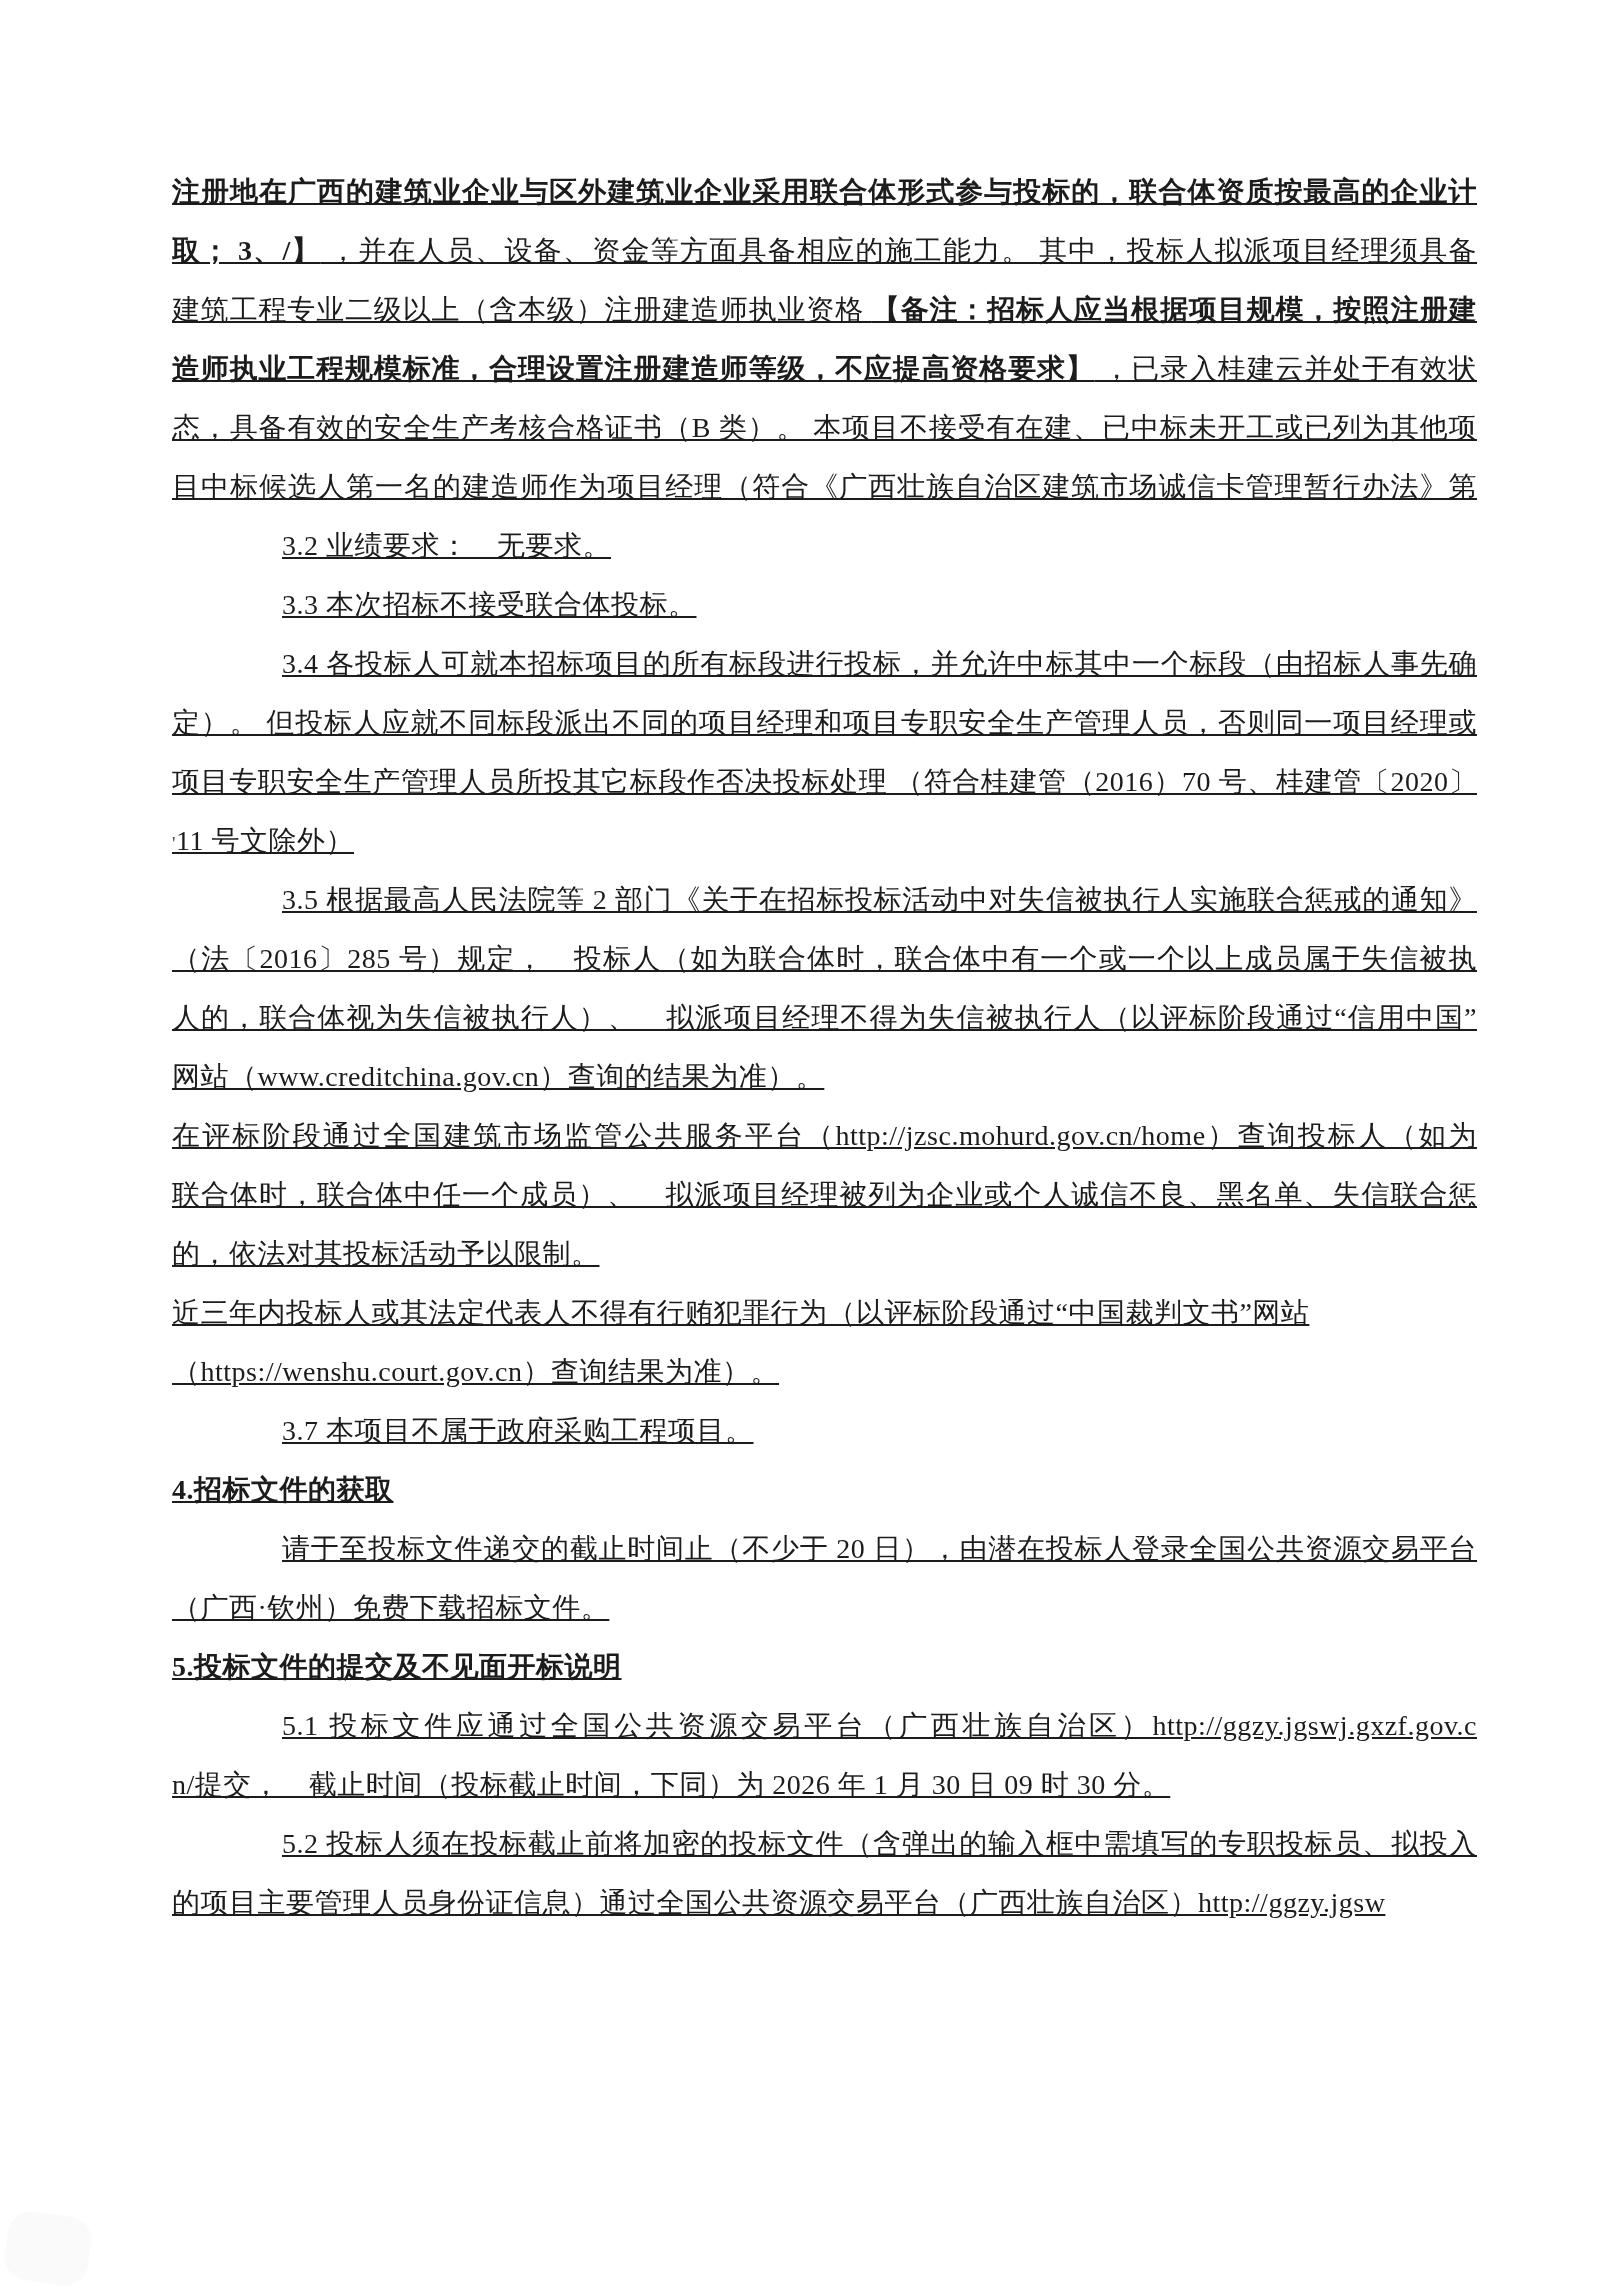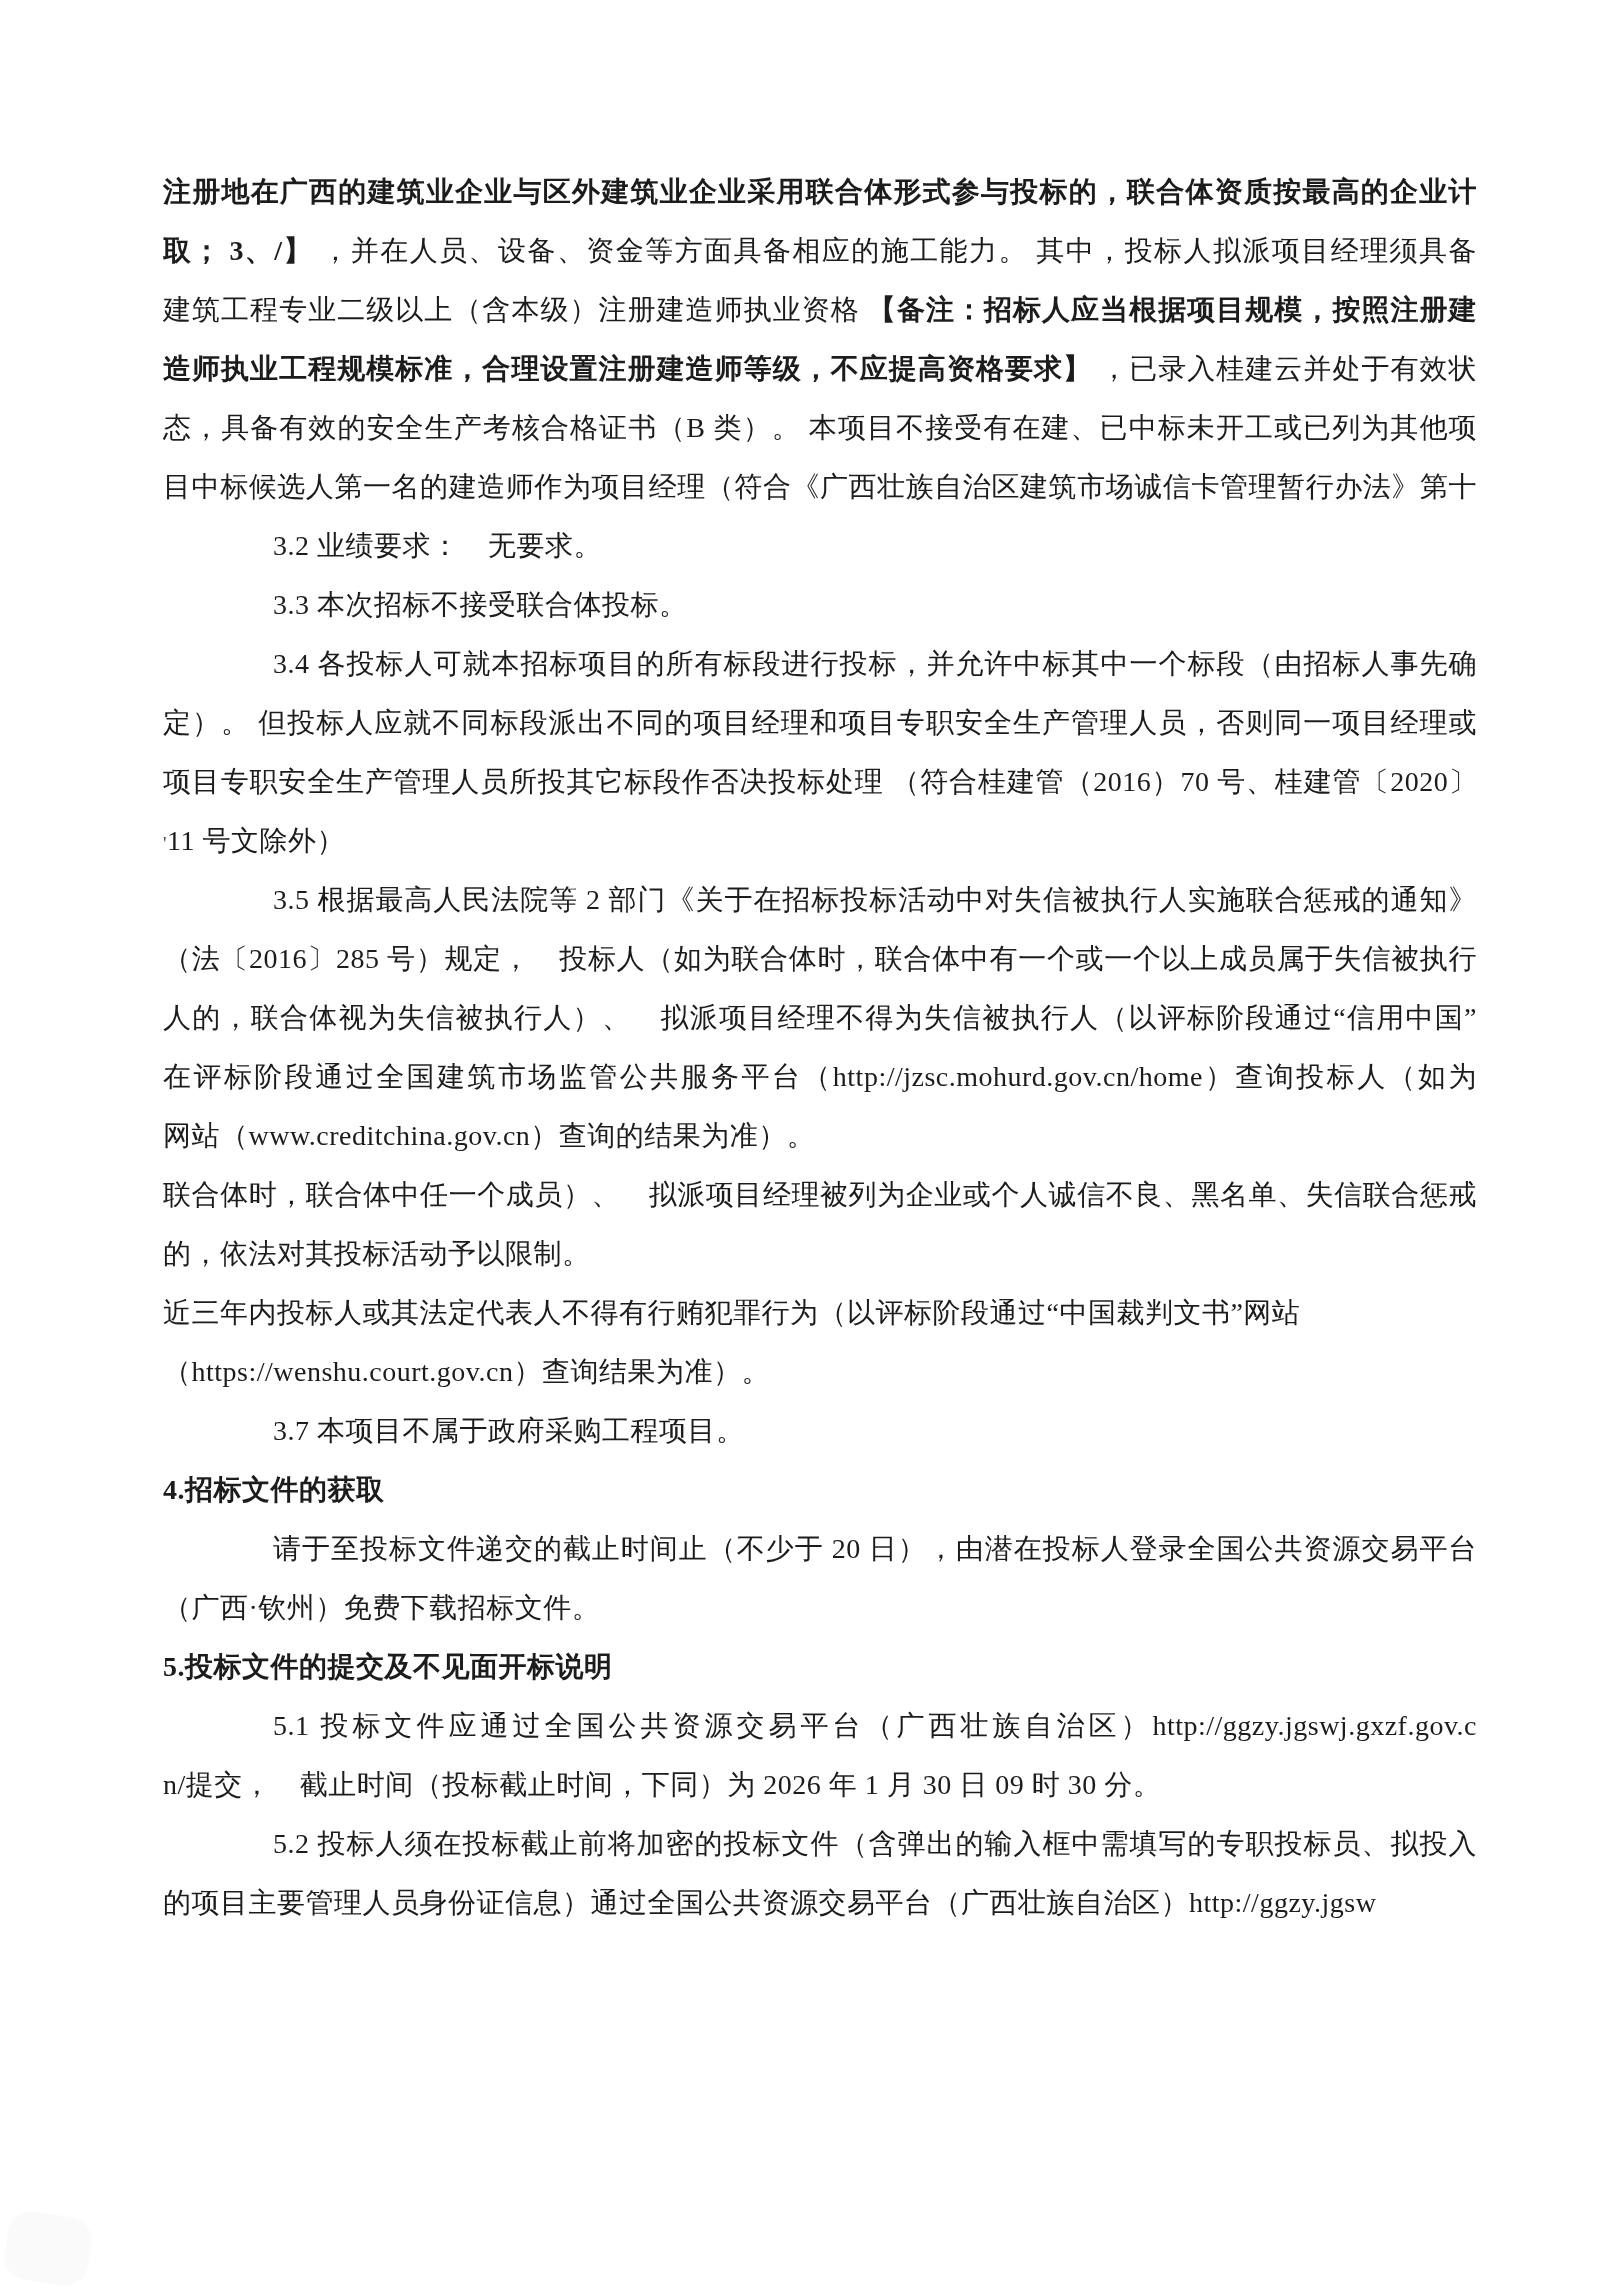--- a/index.html
+++ b/index.html
@@ -10,26 +10,27 @@
   .page {
     position: relative;
     width: 1623px;
     height: 2295px;
     background: #ffffff;
     overflow: hidden;
     font-family: "Liberation Serif", "DejaVu Serif", serif;
   }
   .doc {
     position: absolute;
-    left: 163px;
+    left: 172px;
     right: 146px;
     top: 162px;
     color: #1c1c1c;
     font-size: 28px;
     letter-spacing: 0.5px;
+    text-decoration: underline;
   }
   .line {
     height: 59px;
     line-height: 59px;
     overflow: hidden;
     text-align: justify;
     text-justify: inter-ideograph;
     white-space: pre-wrap;
   }
   
@@ -97,23 +98,23 @@
     <div class="line fill"><span>项目专职安全生产管理人员所投其它标段作否决投标处理 （符合桂建管（2016）70 号、桂建管〔2020〕</span></div>
 
     <div class="line end"><span class="tick">'</span><span>11 号文除外）</span></div>
 
     <div class="line fill ind"><span>3.5 根据最高人民法院等 2 部门《关于在招标投标活动中对失信被执行人实施联合惩戒的通知》</span></div>
 
     <div class="line fill"><span>（法〔2016〕285 号）规定，　投标人（如为联合体时，联合体中有一个或一个以上成员属于失信被执行</span></div>
 
     <div class="line fill"><span>人的，联合体视为失信被执行人）、　拟派项目经理不得为失信被执行人（以评标阶段通过“信用中国”</span></div>
 
+    <div class="line end"><span>网站（www.creditchina.gov.cn）查询的结果为准）。</span></div>
+
     <div class="line fill"><span>在评标阶段通过全国建筑市场监管公共服务平台（http://jzsc.mohurd.gov.cn/home）查询投标人（如为</span></div>
-
-    <div class="line end"><span>网站（www.creditchina.gov.cn）查询的结果为准）。</span></div>
 
     <div class="line fill"><span>联合体时，联合体中任一个成员）、　拟派项目经理被列为企业或个人诚信不良、黑名单、失信联合惩戒</span></div>
 
     <div class="line end"><span>的，依法对其投标活动予以限制。</span></div>
 
     <div class="line end"><span>近三年内投标人或其法定代表人不得有行贿犯罪行为（以评标阶段通过“中国裁判文书”网站</span></div>
 
     <div class="line end"><span>（https://wenshu.court.gov.cn）查询结果为准）。</span></div>
 
 

